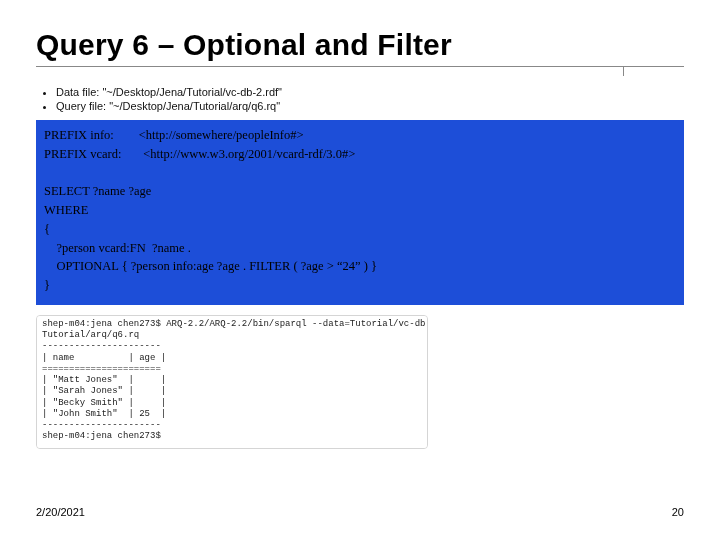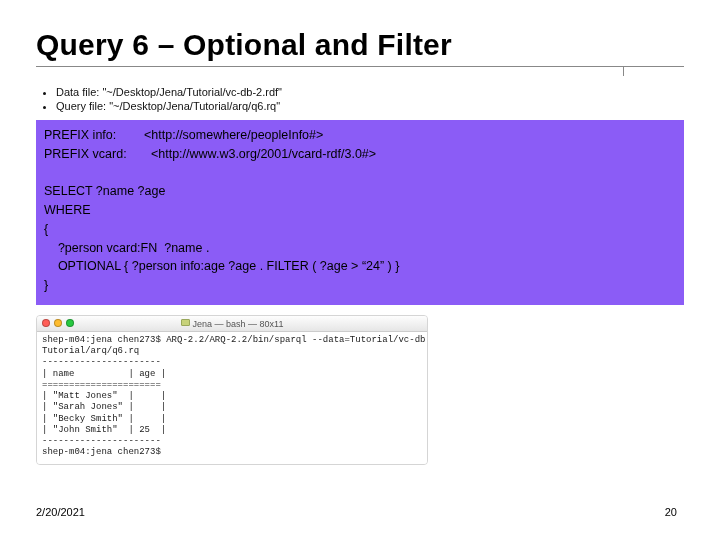--- a/index.html
+++ b/index.html
@@ -37,22 +37,22 @@
   .bullets {
     margin: 0 0 8px 20px;
     font-size: 11px;
     color: #111;
   }
   .bullets li {
     list-style: disc;
     margin-bottom: 2px;
   }
   .codeblock {
-    background: #8b5cf6;
-    font-family: Liberation Sans, sans-serif;
+    background: #1d4ed8;
+    font-family: Liberation Serif, serif;
     font-size: 12.5px;
     line-height: 1.5;
     padding: 6px 8px 10px 8px;
     white-space: pre;
     color: #000;
     margin-bottom: 10px;
   }
   .terminal-wrap {
     border: 1px solid #d5d5d5;
     border-radius: 4px;
@@ -92,21 +92,21 @@
     line-height: 1.25;
     color: #222;
     padding: 3px 5px 5px 5px;
     white-space: pre;
     overflow: hidden;
   }
   .footer {
     position: absolute;
     bottom: 22px;
     left: 36px;
-    right: 43px;
+    right: 36px;
     font-size: 11px;
     color: #000;
     display: flex;
     justify-content: space-between;
   }
 </style>
 </head>
 <body>
 
 <h1 class="title">Query 6 – Optional and Filter</h1>
@@ -125,26 +125,20 @@
 PREFIX vcard:       &lt;http://www.w3.org/2001/vcard-rdf/3.0#&gt;
 
 SELECT ?name ?age
 WHERE
 {
     ?person vcard:FN  ?name .
     OPTIONAL { ?person info:age ?age . FILTER ( ?age &gt; “24” ) }
 }</div>
 
 <div class="terminal-wrap">
-  <div class="term-title">
-    <span class="tl-dot tl-red"></span>
-    <span class="tl-dot tl-yel"></span>
-    <span class="tl-dot tl-grn"></span>
-    <span class="folder-icon"></span><span>Jena — bash — 80x11</span>
-  </div>
   <div class="term-body">shep-m04:jena chen273$ ARQ-2.2/ARQ-2.2/bin/sparql --data=Tutorial/vc-db-2.rdf --query=
 Tutorial/arq/q6.rq
 ----------------------
 | name          | age |
 ======================
 | "Matt Jones"  |     |
 | "Sarah Jones" |     |
 | "Becky Smith" |     |
 | "John Smith"  | 25  |
 ----------------------

